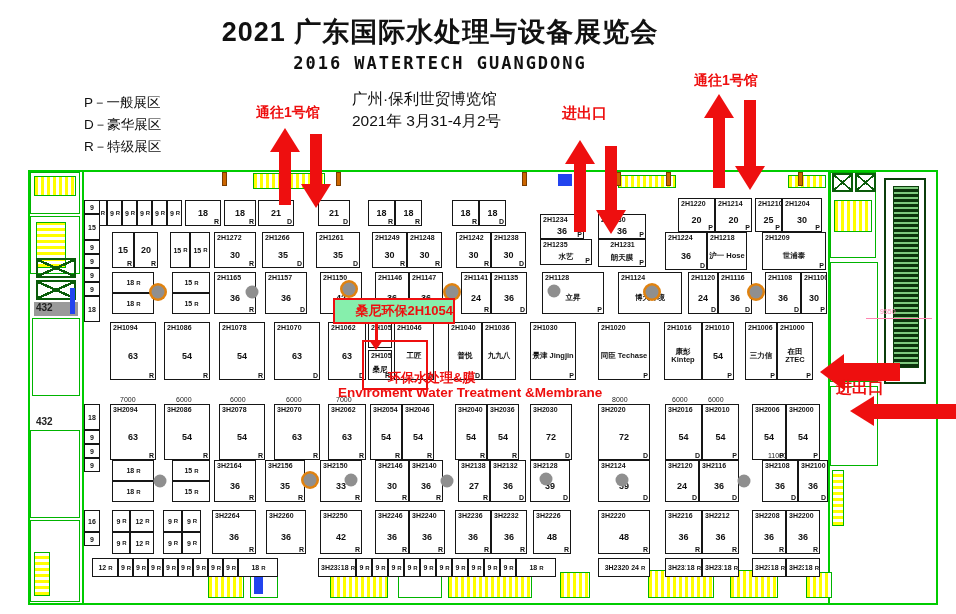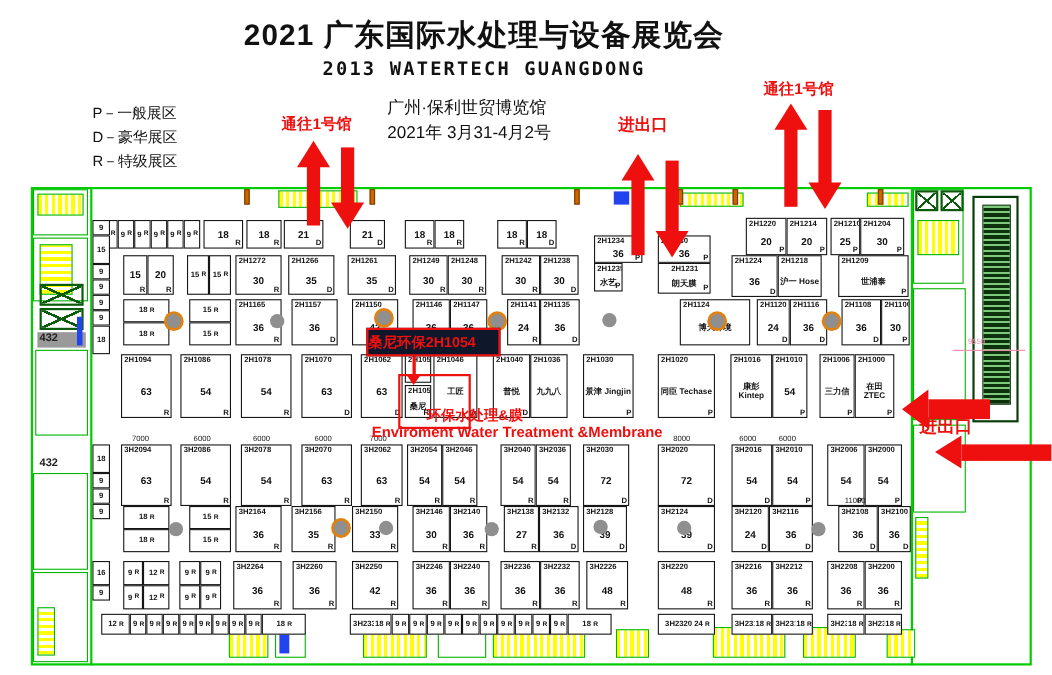--- a/index.html
+++ b/index.html
@@ -41,31 +41,31 @@
   .pillar.ring{box-shadow:0 0 0 2.5px #e0820f;}
   
   .dim{position:absolute;font-size:7px;color:#222;white-space:nowrap;}
   .dim.pink{color:#ff85b0;}
   .dim.big{font-size:10px;font-weight:bold;}
   
   .arr{position:absolute;}
   .arr .shaft{position:absolute;background:#ee0f0f;}
   .tri{position:absolute;width:0;height:0;}
   
-  #callout{left:333px;top:298px;width:118px;height:22px;border:2px solid #ee0f0f;background:#0f172a;color:#ee0f0f;font-weight:bold;font-size:13px;text-align:left;line-height:22px;z-index:30;}
+  #callout{left:333px;top:298px;width:118px;height:22px;border:2px solid #ee0f0f;background:#86efac;color:#ee0f0f;font-weight:bold;font-size:13px;text-align:right;line-height:22px;z-index:30;}
   #hl-rect{left:362px;top:340px;width:62px;height:46px;border:2.5px solid #ee0f0f;z-index:25;}
   #hl-vline{left:375px;top:322px;width:3px;height:20px;background:#ee0f0f;z-index:26;}
   #hl-head{left:369px;top:340px;border-left:7px solid transparent;border-right:7px solid transparent;border-top:10px solid #ee0f0f;z-index:26;}
   .hltext{color:#ee0f0f;font-weight:bold;font-size:13px;z-index:30;white-space:nowrap;}
 </style>
 </head>
 <body>
 
 <div class="abs" id="title">2021 广东国际水处理与设备展览会</div>
-<div class="abs" id="subtitle">2013 WATERTECH GUANGDONG</div>
+<div class="abs" id="subtitle">2016 WATERTECH GUANGDONG</div>
 <div class="abs" id="venue">
   <div>广州·保利世贸博览馆</div>
   <div>2021年 3月31-4月2号</div>
 </div>
 <div class="abs" id="legend">
   <div>P－一般展区</div>
   <div>D－豪华展区</div>
   <div>R－特级展区</div>
 </div>
 
@@ -310,21 +310,21 @@
       </div>
       <div class="bcls">D</div>
     </div>
     <div class="booth" style="left: 540px; top: 214px; width: 44px; height: 25px;">
       <div class="bid">2H1234</div>
       <div class="bmid">
         <span class="bval">36</span>
       </div>
       <div class="bcls">P</div>
     </div>
-    <div class="booth" style="left: 540px; top: 239px; width: 26px; height: 26px;">
+    <div class="booth" style="left: 540px; top: 239px; width: 52px; height: 26px;">
       <div class="bid">2H1235</div>
       <div class="bmid">
         <span class="bname">水艺</span>
       </div>
       <div class="bcls">P</div>
     </div>
     <div class="booth" style="left: 598px; top: 214px; width: 48px; height: 25px;">
       <div class="bid">2H1230</div>
       <div class="bmid">
         <span class="bval">36</span>
@@ -423,20 +423,27 @@
         <span class="bval">24</span>
       </div>
       <div class="bcls">R</div>
     </div>
     <div class="booth" style="left: 491px; top: 272px; width: 36px; height: 42px;">
       <div class="bid">2H1135</div>
       <div class="bmid">
         <span class="bval">36</span>
       </div>
       <div class="bcls">D</div>
+    </div>
+    <div class="booth" style="left: 542px; top: 272px; width: 62px; height: 42px;">
+      <div class="bid">2H1128</div>
+      <div class="bmid">
+        <span class="bname">立昇</span>
+      </div>
+      <div class="bcls">P</div>
     </div>
     <div class="booth" style="left: 618px; top: 272px; width: 64px; height: 42px;">
       <div class="bid">2H1124</div>
       <div class="bmid">
         <span class="bname">博天环境</span>
       </div>
     </div>
     <div class="booth" style="left: 688px; top: 272px; width: 30px; height: 42px;">
       <div class="bid">2H1120</div>
       <div class="bmid">

